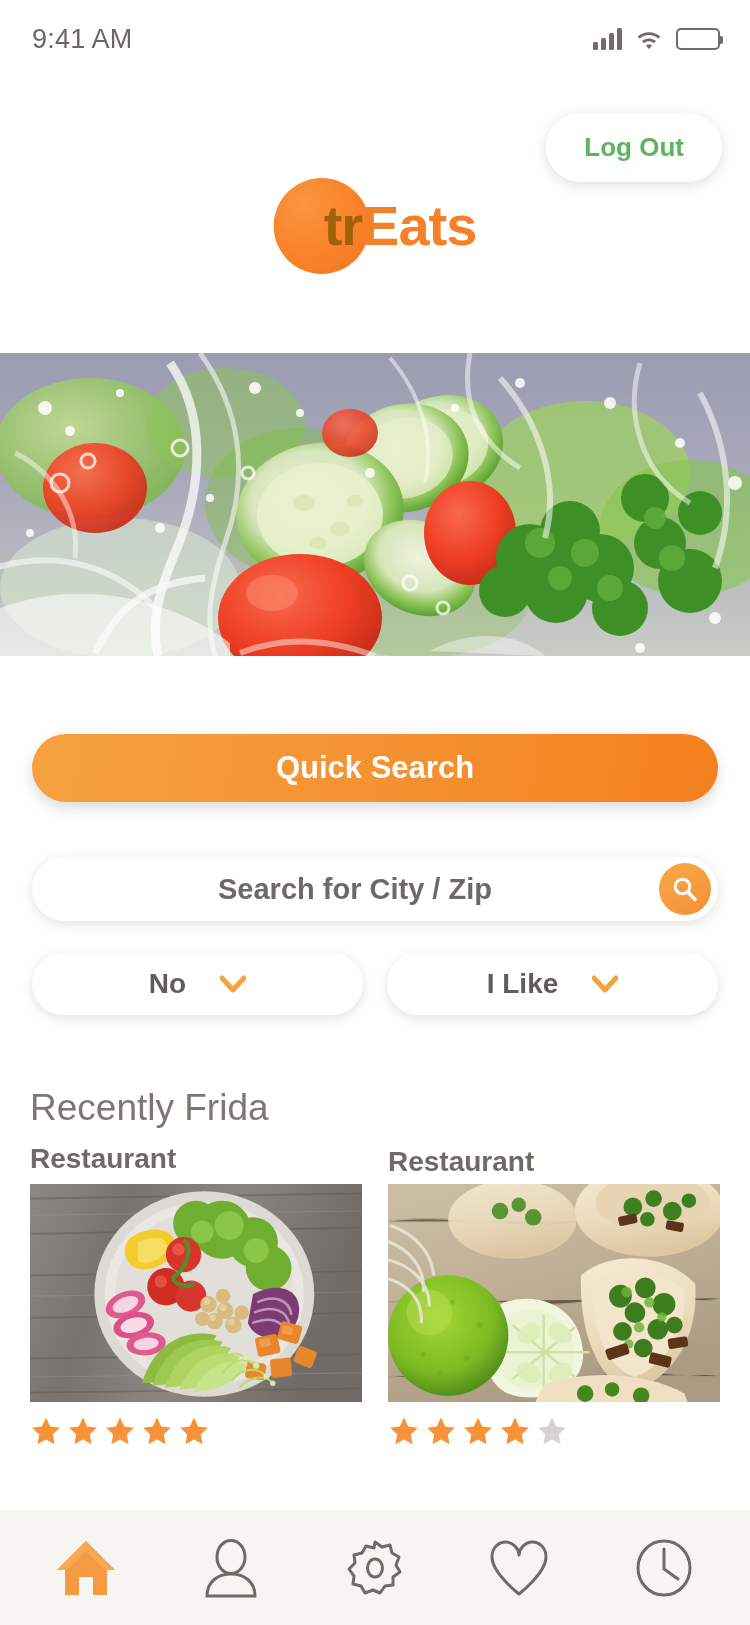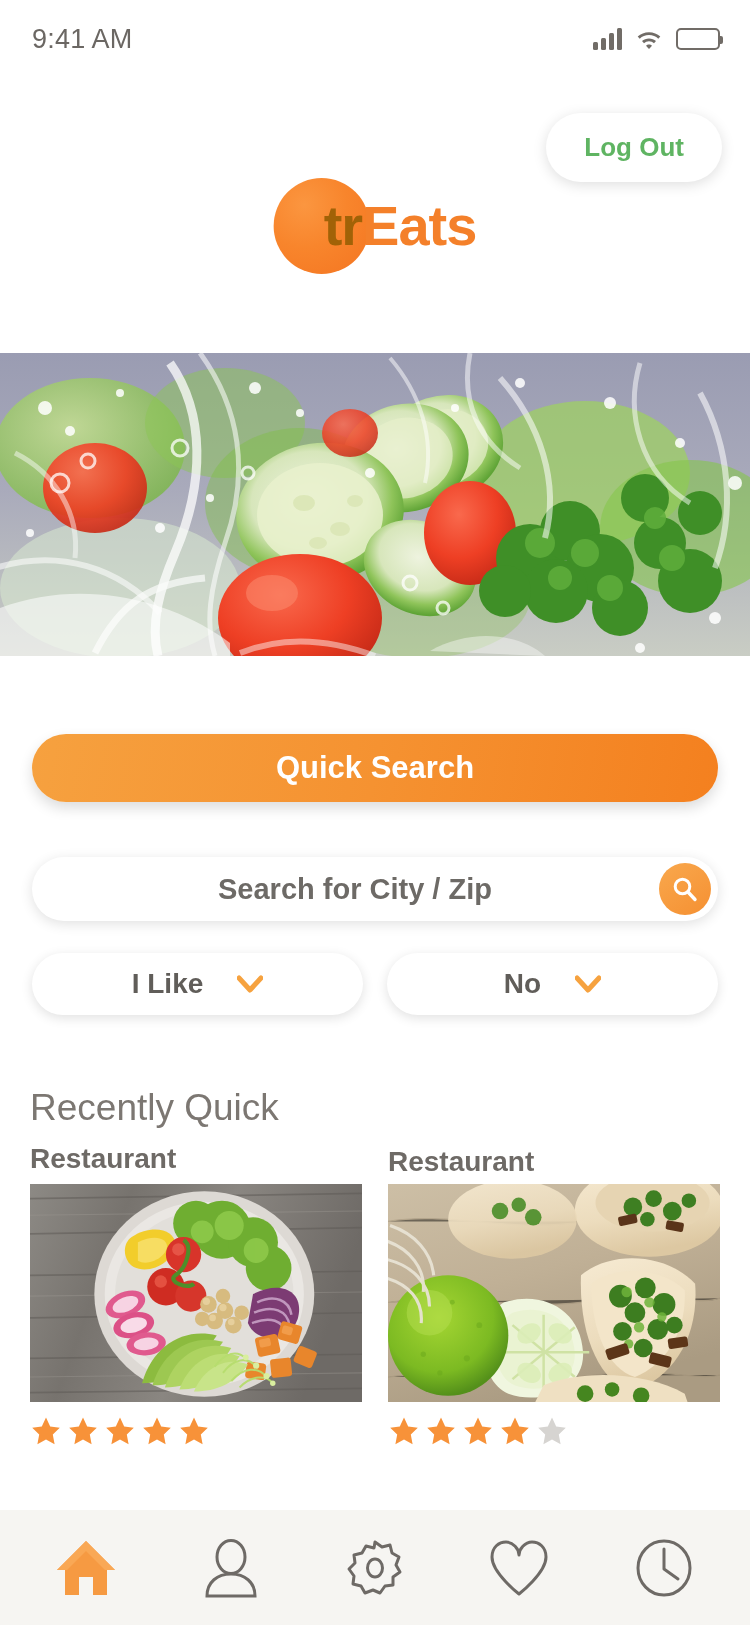--- a/index.html
+++ b/index.html
@@ -476,40 +476,40 @@
           <svg viewBox="0 0 28 28">
             <circle cx="11.5" cy="11.5" r="7.3" fill="none" stroke="#ffffff" stroke-width="3"></circle>
             <line x1="17" y1="17" x2="24" y2="24.5" stroke="#ffffff" stroke-width="3.4" stroke-linecap="round"></line>
           </svg>
         </span>
       </button>
     </div>
 
     <div class="dropdown-row">
       <div class="dropdown">
+        <span class="dropdown-label">No</span>
+        <span>
+          <svg class="chevron" viewBox="0 0 26 18">
+            <path d="M2 3 L13 15 L24 3" fill="none" stroke="#f6a23f" stroke-width="5" stroke-linecap="round" stroke-linejoin="round"></path>
+          </svg>
+        </span>
+      </div>
+      <div class="dropdown">
         <span class="dropdown-label">I Like</span>
         <span>
           <svg class="chevron" viewBox="0 0 26 18">
             <path d="M2 3 L13 15 L24 3" fill="none" stroke="#f6a23f" stroke-width="5" stroke-linecap="round" stroke-linejoin="round"></path>
           </svg>
         </span>
       </div>
-      <div class="dropdown">
-        <span class="dropdown-label">No</span>
-        <span>
-          <svg class="chevron" viewBox="0 0 26 18">
-            <path d="M2 3 L13 15 L24 3" fill="none" stroke="#f6a23f" stroke-width="5" stroke-linecap="round" stroke-linejoin="round"></path>
-          </svg>
-        </span>
-      </div>
     </div>
   </div>
 
   <div class="recent">
-    <div class="section-title">Recently Quick</div>
+    <div class="section-title">Recently Frida</div>
 
     <div class="cards">
 
       <div class="card">
         <div class="card-title">Restaurant</div>
         <div class="card-img">
           <svg viewBox="0 0 320 218" preserveAspectRatio="xMidYMid slice">
             <defs>
               <linearGradient id="wood" x1="0" y1="0" x2="1" y2="0.25">
                 <stop offset="0%" stop-color="#8d8a85"></stop>

